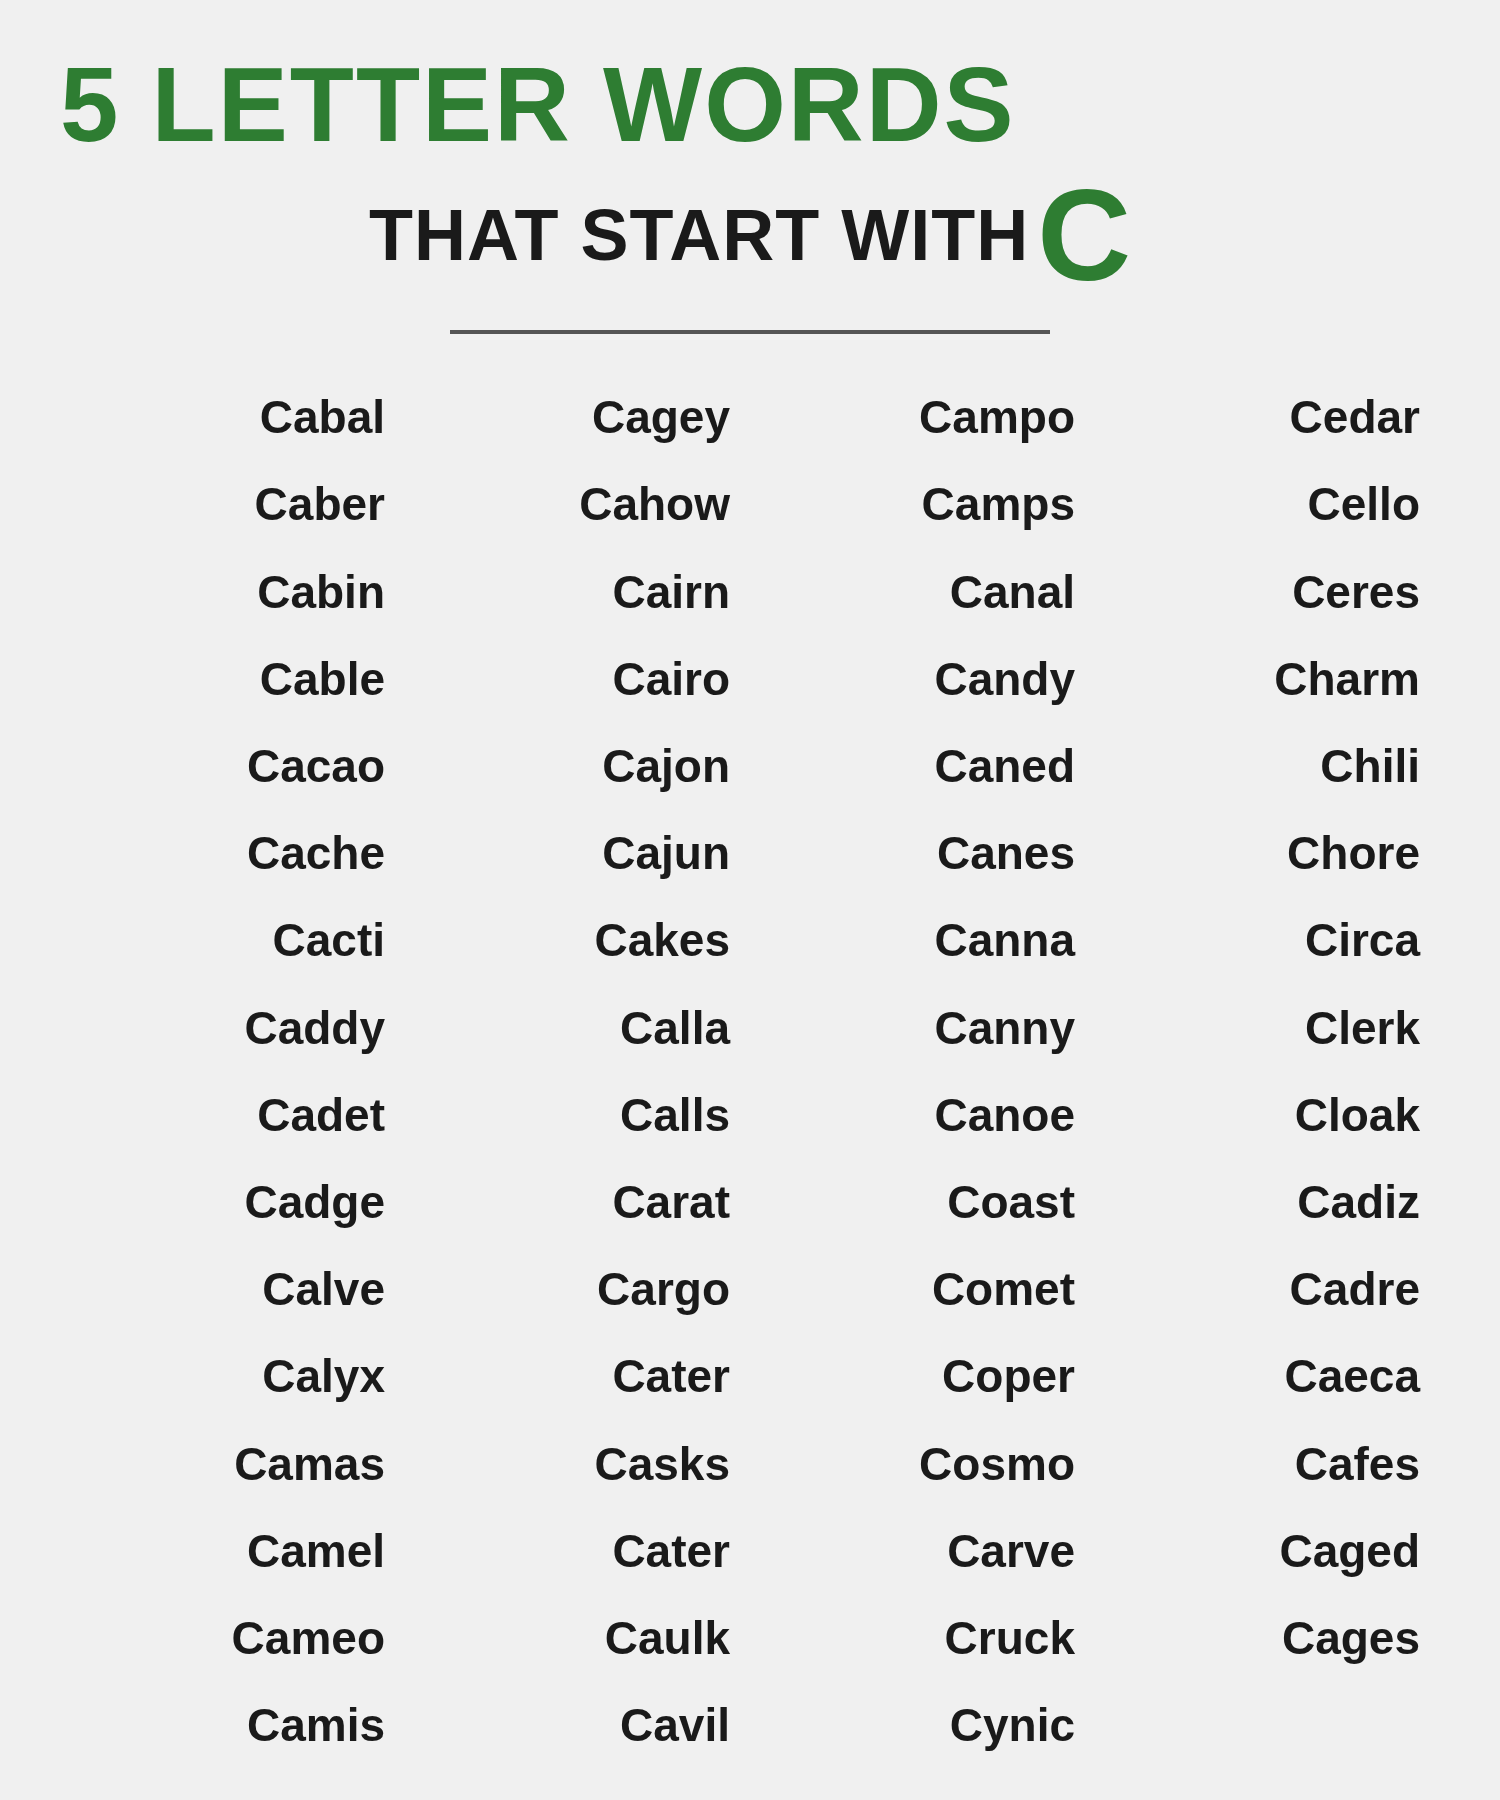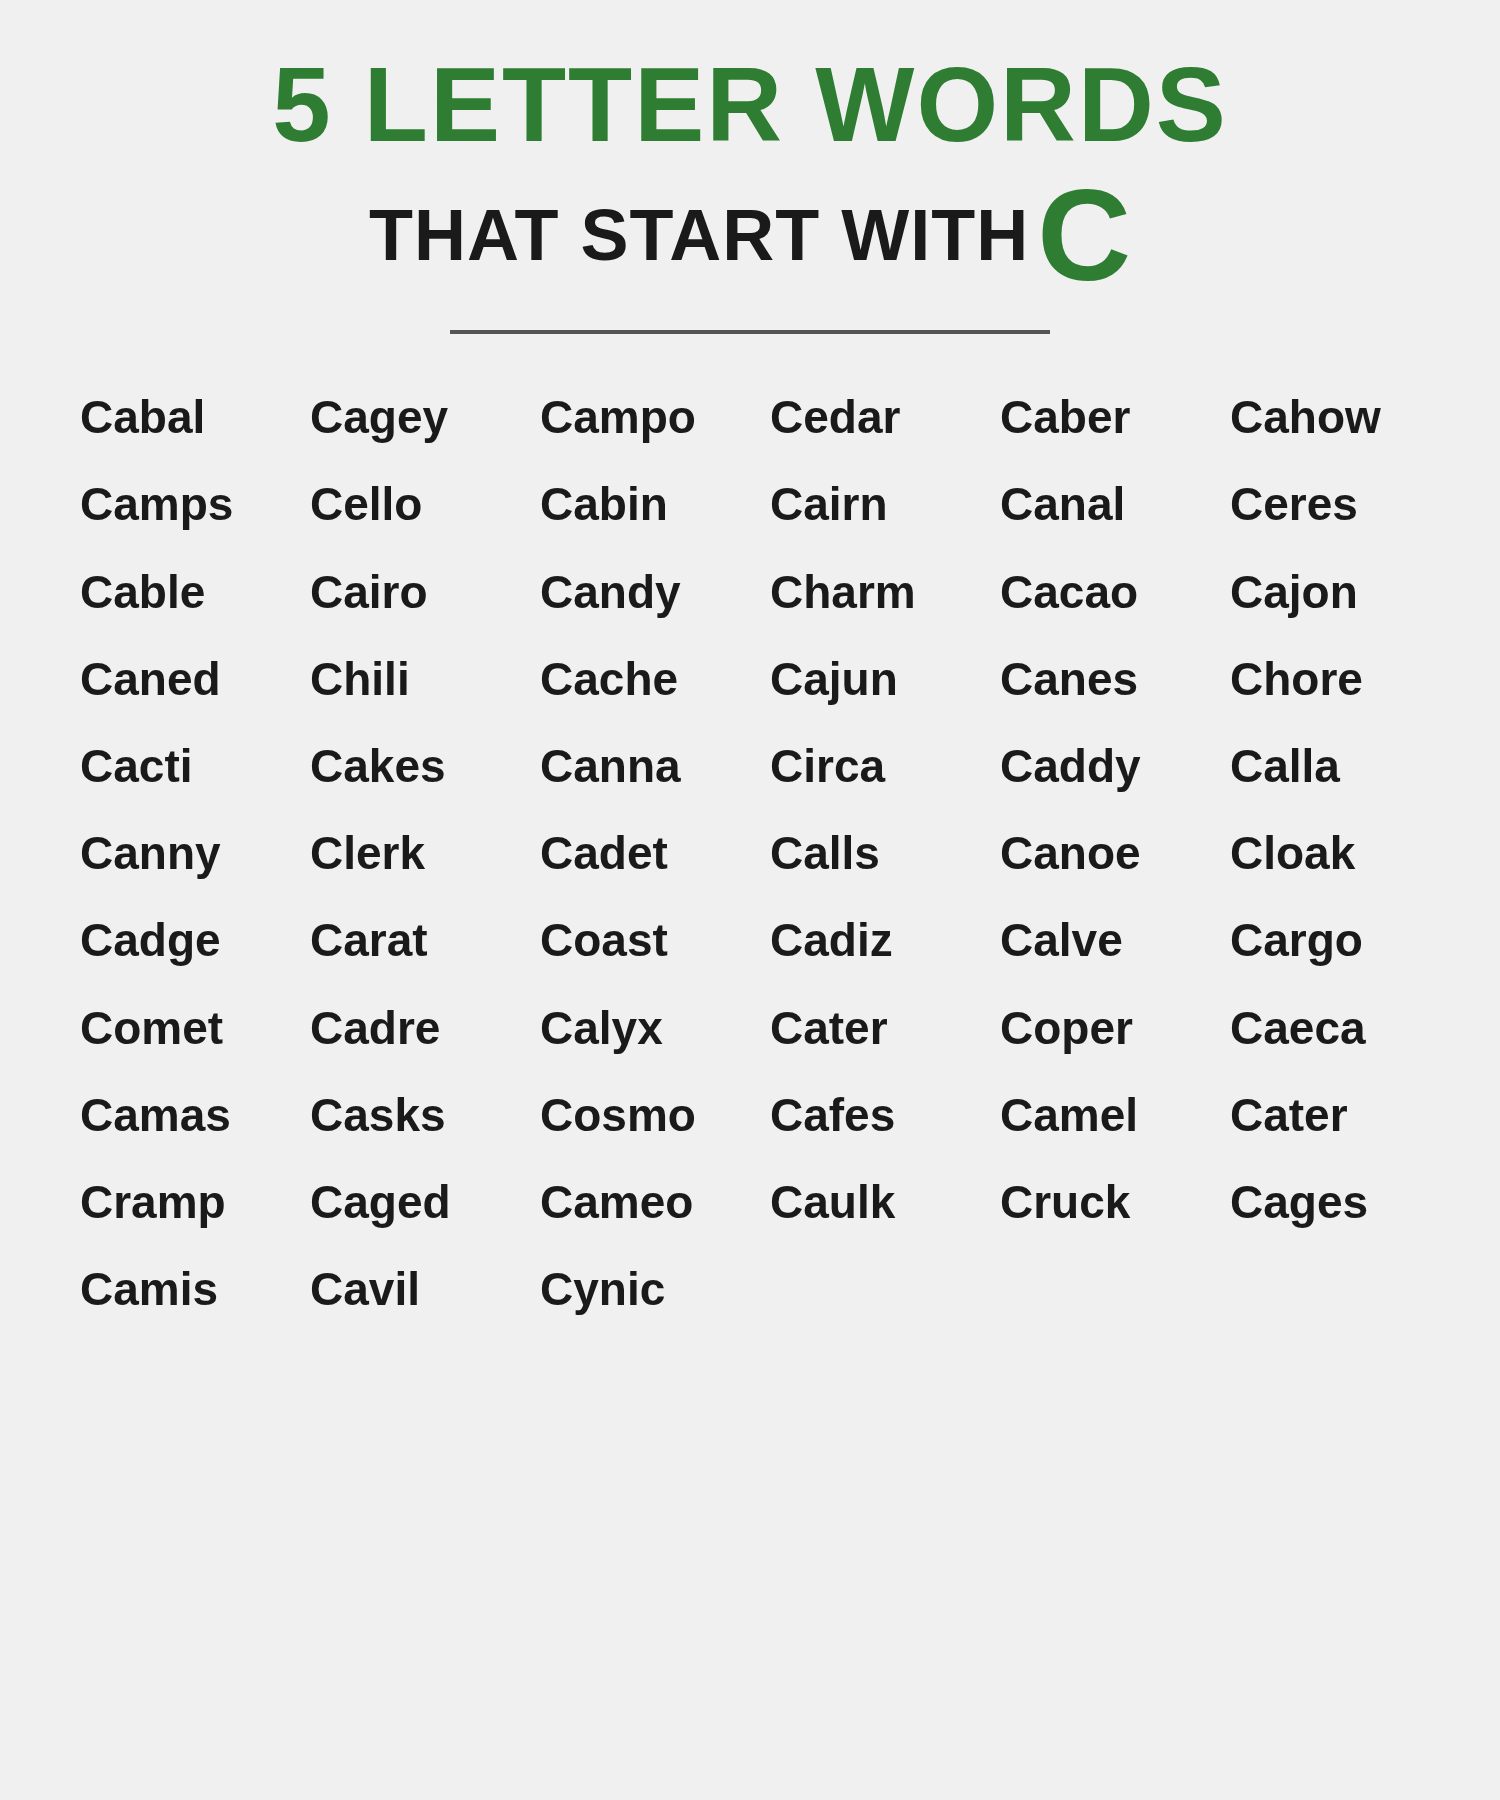--- a/index.html
+++ b/index.html
@@ -12,21 +12,20 @@
       flex-direction: column;
     }
 
     .main-content {
       flex: 1;
       background-color: #f0f0f0;
       padding: 50px 60px 40px 60px;
     }
 
     .title-section {
-      text-align: center;
       margin-bottom: 30px;
     }
 
     .title-line1 {
       font-size: 105px;
       font-weight: 900;
       color: #2e7d32;
       line-height: 1.05;
       letter-spacing: 2px;
     }
@@ -55,24 +54,25 @@
 
     .divider {
       width: 600px;
       height: 4px;
       background-color: #555;
       margin: 25px auto 40px auto;
     }
 
     .word-grid {
       display: grid;
-      grid-template-columns: repeat(6, 1fr);
+      grid-template-columns: repeat(4, 1fr);
       gap: 0;
       max-width: 1380px;
       margin: 0 auto;
+      text-align: right;
     }
 
     .word-item {
       font-size: 46px;
       font-weight: 700;
       color: #1a1a1a;
       padding: 16px 20px;
       line-height: 1.2;
     }
   </style>
@@ -138,21 +138,21 @@
       <div class="word-item">Calyx</div>
       <div class="word-item">Cater</div>
       <div class="word-item">Coper</div>
       <div class="word-item">Caeca</div>
       <div class="word-item">Camas</div>
       <div class="word-item">Casks</div>
       <div class="word-item">Cosmo</div>
       <div class="word-item">Cafes</div>
       <div class="word-item">Camel</div>
       <div class="word-item">Cater</div>
-      <div class="word-item">Cramp</div>
+      <div class="word-item">Carve</div>
       <div class="word-item">Caged</div>
       <div class="word-item">Cameo</div>
       <div class="word-item">Caulk</div>
       <div class="word-item">Cruck</div>
       <div class="word-item">Cages</div>
       <div class="word-item">Camis</div>
       <div class="word-item">Cavil</div>
       <div class="word-item">Cynic</div>
     </div>
 </div>

